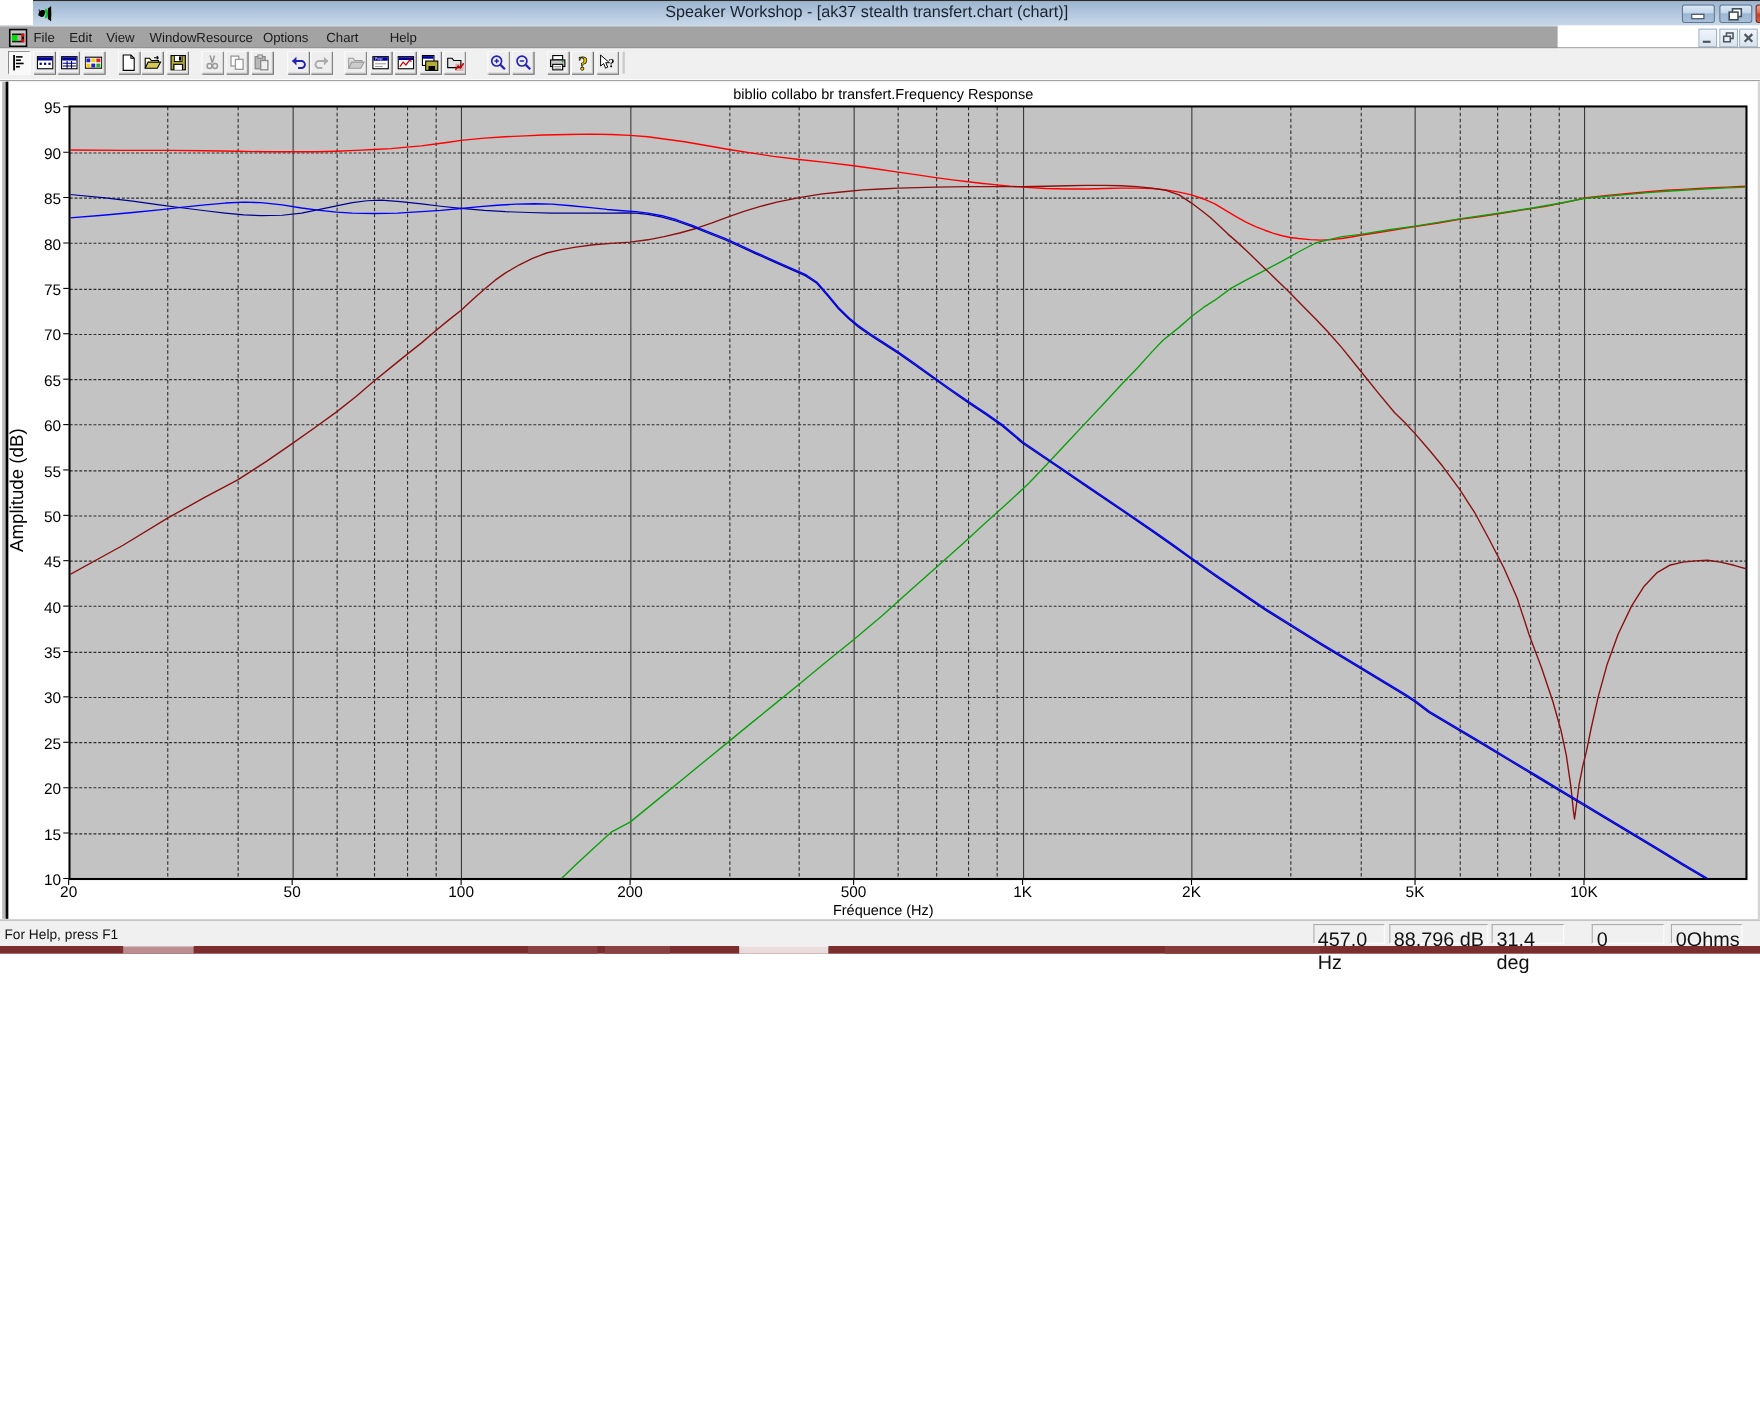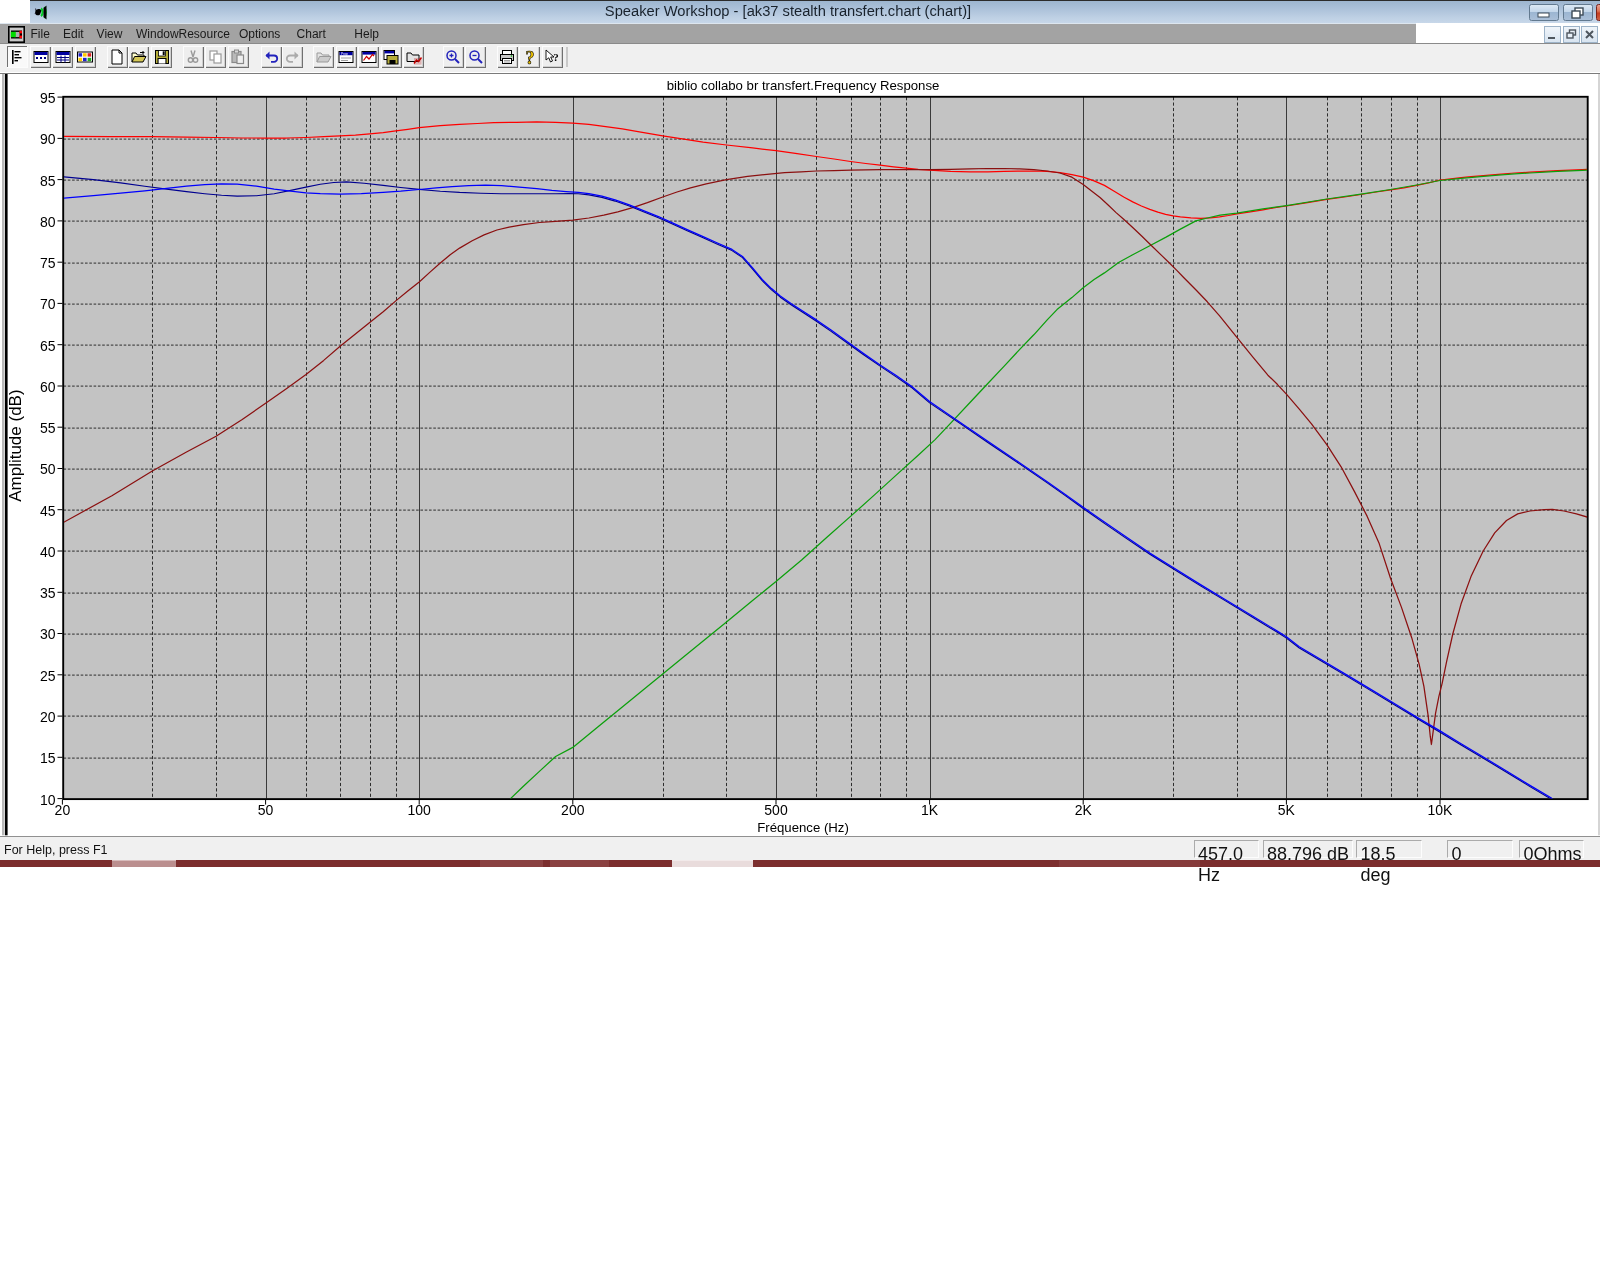--- a/index.html
+++ b/index.html
@@ -374,21 +374,21 @@
     <polyline points="62.4,177.1 93.4,180.0 120.6,183.3 144.8,186.6 166.6,189.5 186.5,192.0 204.7,194.1 221.6,195.7 237.2,196.5 256.5,196.1 274.2,194.1 290.7,190.8 306.0,187.5 320.3,184.6 333.7,182.9 346.4,182.3 364.1,183.7 383.2,185.8 400.7,187.9 419.2,189.8 440.3,191.6 459.6,192.8 480.7,193.6 501.6,194.1 520.6,194.2 539.4,194.2 555.6,194.1 568.4,193.9 578.3,194.2 588.9,195.3 601.9,197.8 615.1,201.5 629.3,206.4 643.4,212.2 659.0,218.4 673.5,225.0 687.2,231.2 703.1,238.2 718.0,244.8 732.0,251.0 742.5,258.0 752.6,269.6 762.2,281.1 771.5,290.2 780.3,297.6 791.0,305.1 803.0,312.9 816.4,321.6 830.7,331.5 847.3,343.4 862.9,354.6 880.1,366.5 896.2,377.3 911.1,387.6 929.6,403.3 960.6,424.3 987.8,442.9 1019.5,464.3 1047.2,483.3 1066.0,496.5 1083.2,508.9 1104.4,523.8 1123.7,537.0 1149.8,554.7 1173.1,569.2 1200.9,586.5 1225.5,601.3 1252.9,617.9 1277.3,632.7 1286.4,638.5 1299.3,648.4 1323.0,662.4 1347.9,677.3 1373.3,692.5 1396.0,706.2 1419.1,720.2 1440.0,732.6 1461.1,745.4 1480.4,756.9 1506.5,772.6 1529.9,787.0 1551.0,799.4 1555.0,802.7" stroke="#000090" stroke-width="1.1" stroke-linejoin="round"></polyline>
     <polyline points="62.4,198.6 93.4,196.1 120.6,193.6 144.8,191.2 166.6,188.7 186.5,186.6 204.7,185.0 221.6,184.2 237.2,184.6 256.5,186.6 274.2,189.5 290.7,191.6 306.0,193.2 320.3,194.1 340.1,194.5 361.3,194.1 383.2,192.8 400.7,191.6 419.2,189.9 436.3,188.3 452.1,187.0 468.7,186.0 485.7,185.6 501.6,186.0 519.2,187.5 536.8,189.1 551.9,190.8 566.1,192.0 578.3,192.8 588.9,194.1 601.9,196.5 615.1,200.2 629.3,205.2 643.4,211.0 659.0,217.2 673.5,223.8 687.2,230.0 703.1,237.0 718.0,243.6 732.0,249.8 742.5,256.8 752.6,268.3 762.2,279.9 771.5,289.0 780.3,296.4 791.0,303.8 803.0,311.7 816.4,320.3 830.7,330.2 847.3,342.2 862.9,353.3 880.1,365.3 896.2,376.0 911.1,386.4 929.6,402.0 960.6,423.1 987.8,441.7 1019.5,463.1 1047.2,482.1 1066.0,495.3 1083.2,507.7 1104.4,522.5 1123.7,535.7 1149.8,553.5 1173.1,567.9 1200.9,585.3 1225.5,600.1 1252.9,616.6 1277.3,631.5 1286.4,637.2 1299.3,647.1 1323.0,661.2 1347.9,676.0 1373.3,691.3 1396.0,704.9 1419.1,719.0 1440.0,731.3 1461.1,744.1 1480.4,755.7 1506.5,771.4 1529.9,785.8 1551.0,798.2 1555.0,801.5" stroke="#0000ff" stroke-width="1.25" stroke-linejoin="round"></polyline>
   </g>
   <style>.tl { font-family:"Liberation Sans",sans-serif; font-size:14px; fill:#000; } .tt { font-family:"Liberation Sans",sans-serif; font-size:13.2px; fill:#000; } .ta { font-family:"Liberation Sans",sans-serif; font-size:17px; fill:#000; }</style>
 </svg>
 <div id="statussep"></div>
 <div id="statusbar">
  <div id="sbtext">For Help, press F1</div>
  <div class="sfield" style="left:1193.5px;width:65.5px">457.0 Hz</div>
 <div class="sfield" style="left:1262.5px;width:90.5px">88.796 dB</div>
-<div class="sfield" style="left:1356px;width:66px">18.5 deg</div>
+<div class="sfield" style="left:1356px;width:66px">31.4 deg</div>
 <div class="sfield" style="left:1447px;width:65.5px">0</div>
 <div class="sfield" style="left:1519px;width:65px">0Ohms</div>
 </div>
 <div id="taskbar">
  <div class="tkb" style="left:112px;width:64px;background:#bb8f8f;border-top:1px solid #d8bcbc"></div>
  <div class="tkb" style="left:480px;width:63px;background:#8a4141"></div>
  <div class="tkb" style="left:550px;width:59px;background:#8a4141"></div>
  <div class="tkb" style="left:672px;width:81px;background:#e9dcdc;border-top:1px solid #f2eaea"></div>
  <div class="tkb" style="left:1059px;width:141px;background:#863b3b"></div>
 </div>

